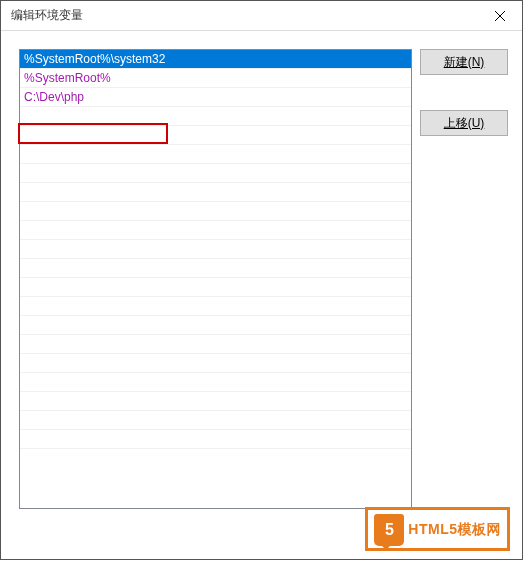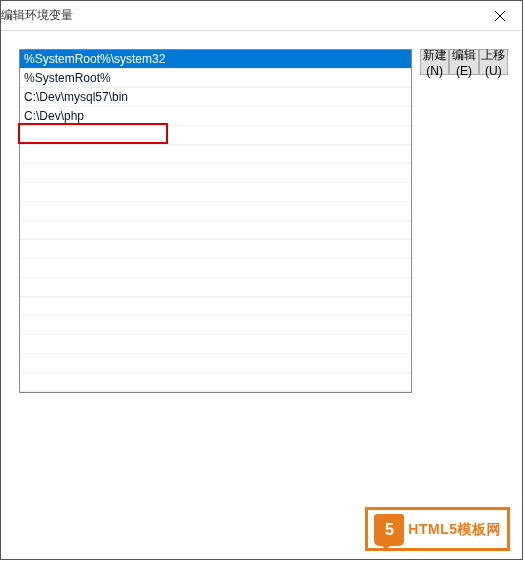--- a/index.html
+++ b/index.html
@@ -1,32 +1,32 @@
 <!DOCTYPE html>
 <html><head>
 <meta charset="utf-8">
 <style>
 * { margin: 0; padding: 0; box-sizing: border-box; font-family: "Microsoft YaHei", "Segoe UI", Tahoma, sans-serif; }
 body { background: #fff; width: 525px; height: 562px; position: relative; overflow: hidden; }
 
 .dialog { width: 523px; height: 560px; border: 1px solid #555; background: #fff; position: relative; }
 
-.titlebar { height: 30px; display: flex; align-items: center; justify-content: space-between; border-bottom: 1px solid #ddd; font-size: 12px; color: #333; }
+.titlebar { height: 30px; display: flex; align-items: center; justify-content: space-between; padding-left: 10px; border-bottom: 1px solid #ddd; font-size: 12px; color: #333; }
 .titlebar .close { width: 45px; height: 30px; display: flex; align-items: center; justify-content: center; cursor: pointer; }
 .titlebar .close svg { width: 10px; height: 10px; }
 
 .content { padding: 18px 14px 14px 18px; display: flex; gap: 8px; height: calc(100% - 30px); }
 
-.listbox { flex: 1; border: 1px solid #828790; background: #fff; height: 344px; overflow: hidden; }
-.list-row { height: 19px; line-height: 19px; padding: 0 4px; font-size: 12px; color: #0f172a; white-space: nowrap; overflow: hidden; border-bottom: 1px solid #f0f0f0; }
+.listbox { flex: 1; border: 1px solid #828790; background: #fff; height: 460px; overflow: hidden; }
+.list-row { height: 19px; line-height: 19px; padding: 0 4px; font-size: 12px; color: #a21caf; white-space: nowrap; overflow: hidden; border-bottom: 1px solid #f0f0f0; }
 .list-row.selected { background: #0078d7; color: #fff; }
 .list-row.empty { color: transparent; }
 .highlight-box { position: absolute; border: 2px solid #cc0000; pointer-events: none; }
 
-.buttons { width: 88px; display: flex; flex-direction: row; }
+.buttons { width: 88px; display: flex; flex-direction: column; text-decoration: underline; }
 .btn { width: 88px; height: 26px; background: #e1e1e1; border: 1px solid #adadad; font-size: 12px; color: #000; cursor: pointer; margin-bottom: 7px; display: flex; align-items: center; justify-content: center; }
 .gap-small { height: 28px; }
 .gap-large { height: 28px; }
 
 .watermark { position: absolute; right: 12px; bottom: 8px; border: 3px solid #e87b1c; padding: 4px 6px 2px 6px; background: rgba(255,255,255,0.7); display: flex; align-items: center; gap: 4px; }
 .wm-badge { width: 30px; height: 32px; background: #e87b1c; border-radius: 3px 3px 5px 5px; position: relative; display: flex; align-items: center; justify-content: center; color: #fff; font-weight: bold; font-size: 16px; }
 .wm-badge::after { content: ''; position: absolute; bottom: -4px; left: 6px; width: 0; height: 0; border-left: 6px solid transparent; border-right: 6px solid transparent; border-top: 6px solid #e87b1c; }
 .wm-text { display: flex; flex-direction: row; line-height: 1.1; }
 .wm-line1 { color: #e87b1c; font-size: 14px; font-weight: bold; letter-spacing: 0.5px; }
 .wm-line2 { color: #c94a0f; font-size: 11px; font-weight: bold; }
@@ -43,21 +43,20 @@
           <path d="M0 0 L10 10 M10 0 L0 10" stroke="#000" stroke-width="1" fill="none"></path>
         </svg>
     </div>
   </div>
 
   <div class="content">
 
     <div class="listbox" id="listbox">
         <div class="list-row selected">%SystemRoot%\system32</div>
         <div class="list-row">%SystemRoot%</div>
-        <div class="list-row">C:\Dev\mysql57\bin</div>
         <div class="list-row">C:\Dev\php</div>
         <div class="list-row empty"></div>
         <div class="list-row empty"></div>
         <div class="list-row empty"></div>
         <div class="list-row empty"></div>
         <div class="list-row empty"></div>
         <div class="list-row empty"></div>
         <div class="list-row empty"></div>
         <div class="list-row empty"></div>
         <div class="list-row empty"></div>
@@ -67,21 +66,20 @@
         <div class="list-row empty"></div>
         <div class="list-row empty"></div>
         <div class="list-row empty"></div>
         <div class="list-row empty"></div>
         <div class="list-row empty"></div>
         <div class="list-row empty"></div>
       </div>
 
     <div class="buttons">
       <button class="btn">新建(N)</button>
-      <button class="btn">编辑(E)</button>
       <div class="gap-small"></div>
       <button class="btn">上移(U)</button>
       <div class="gap-large"></div>
     </div>
 
   </div>
 
   <div class="watermark">
     <div class="wm-badge">5</div>
     <div class="wm-text">

